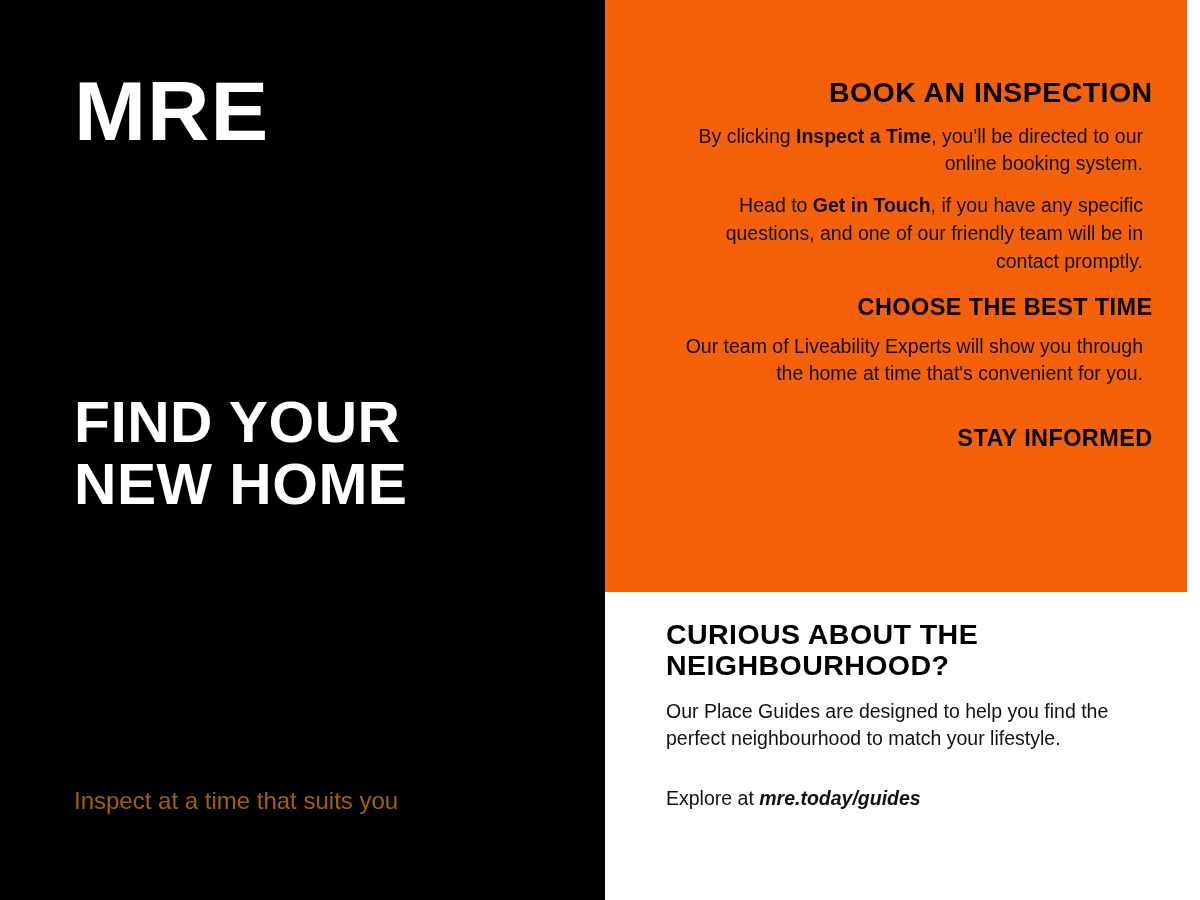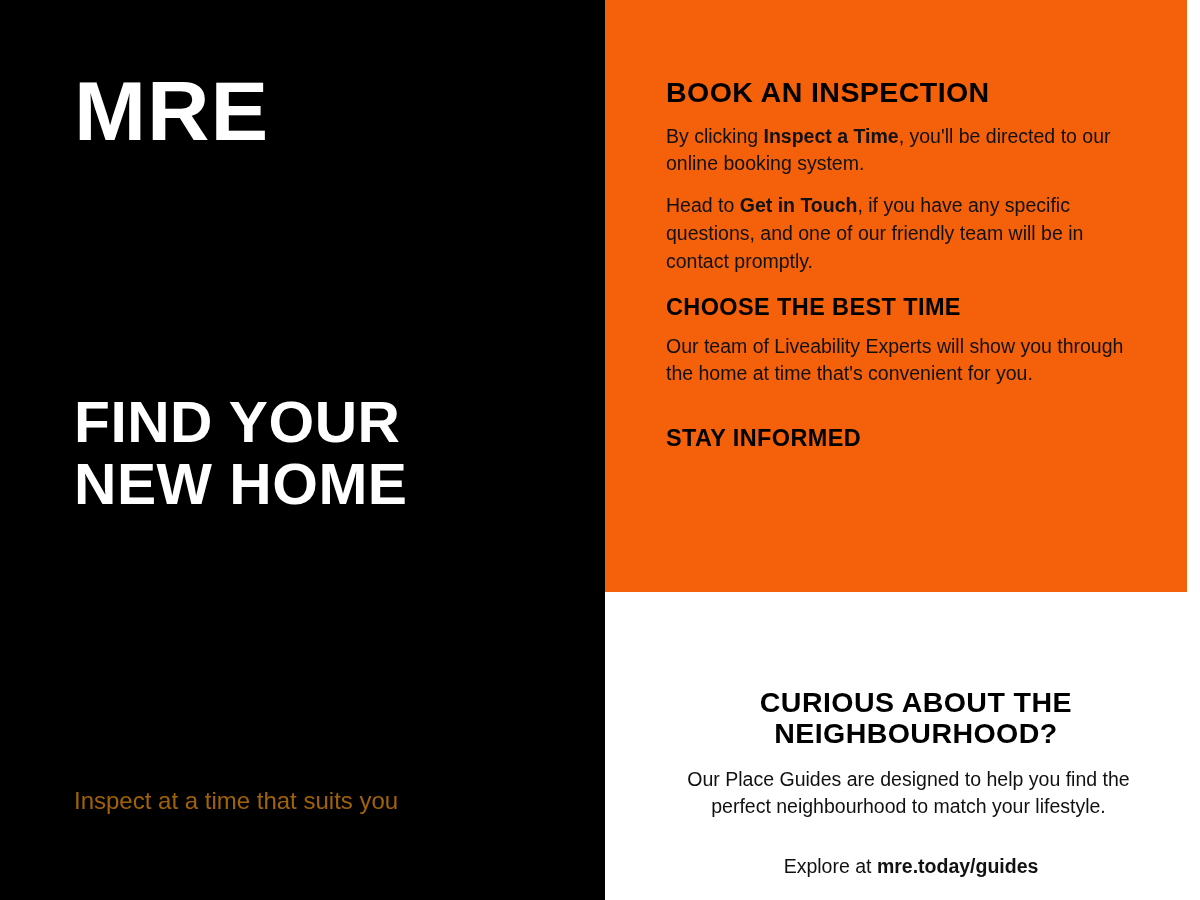--- a/index.html
+++ b/index.html
@@ -63,20 +63,21 @@
   }
   
   .orange-panel {
     position: absolute;
     left: 605px;
     top: 0;
     width: 582px;
     height: 592px;
     background: #F4610A;
     color: #0a0a0a;
+    text-align: right;
   }
   .orange-inner {
     padding: 78px 44px 0 61px;
   }
   .sec-title {
     font-size: 28px;
     font-weight: 700;
     letter-spacing: 0.4px;
     line-height: 1.1;
     color: #000000;
@@ -102,31 +103,30 @@
   .white-panel {
     position: absolute;
     left: 605px;
     top: 592px;
     width: 595px;
     height: 308px;
     background: #ffffff;
     color: #000000;
   }
   .white-inner {
-    padding: 96px 44px 0 61px;
-    text-align: center;
+    padding: 28px 44px 0 61px;
   }
   .white-panel .sec-title {
     font-size: 28px;
     margin-bottom: 16px;
   }
   .white-panel .sec-title .line { display: block; white-space: nowrap; }
   .white-panel .body-text { color: #111111; margin-bottom: 32px; }
   .explore { font-size: 19.5px; line-height: 1.4; color: #111111; }
-  .explore b { font-weight: 700; }
+  .explore b { font-weight: 700; font-style: italic; }
 </style>
 </head>
 <body>
 
 <div class="page">
 
   <div class="left-panel">
     <div class="brand">MRE</div>
     <div class="headline">
       <span class="line">FIND YOUR</span>

